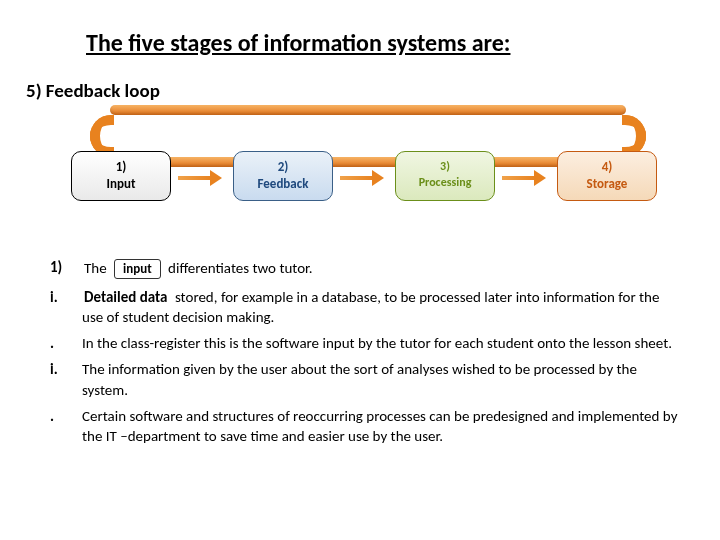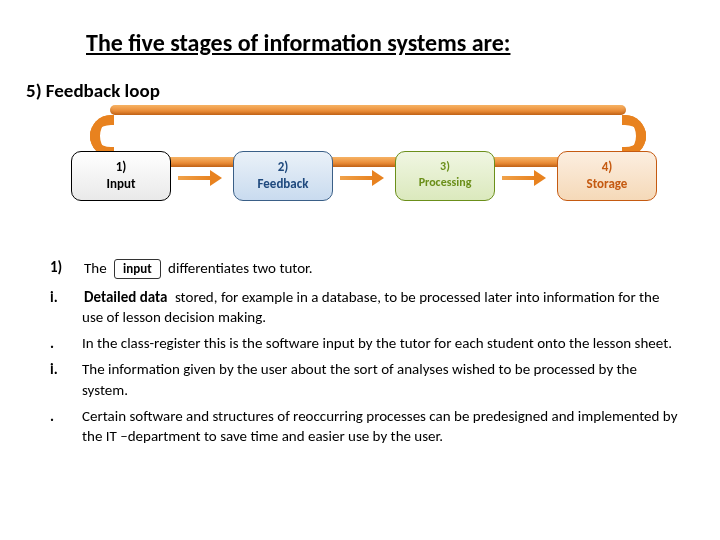--- a/index.html
+++ b/index.html
@@ -187,21 +187,21 @@
     <div class="num">1)</div>
     <div class="txt">
       <span>The</span>
       <span class="pill">input</span>
       <span>differentiates two tutor.</span>
     </div>
   </div>
   <div class="row">
     <div class="bul">i.</div>
     <div class="txt">
-      <span class="b">Detailed data</span><span> stored, for example in a database, to be processed later into information for the use of lesson decision making.</span>
+      <span class="b">Detailed data</span><span> stored, for example in a database, to be processed later into information for the use of student decision making.</span>
     </div>
   </div>
   <div class="row">
     <div class="bul">.</div>
     <div class="txt">In the class-register this is the software input by the tutor for each student onto the lesson sheet.</div>
   </div>
   <div class="row">
     <div class="bul">i.</div>
     <div class="txt">The information given by the user about the sort of analyses wished to be processed by the system.</div>
   </div>

